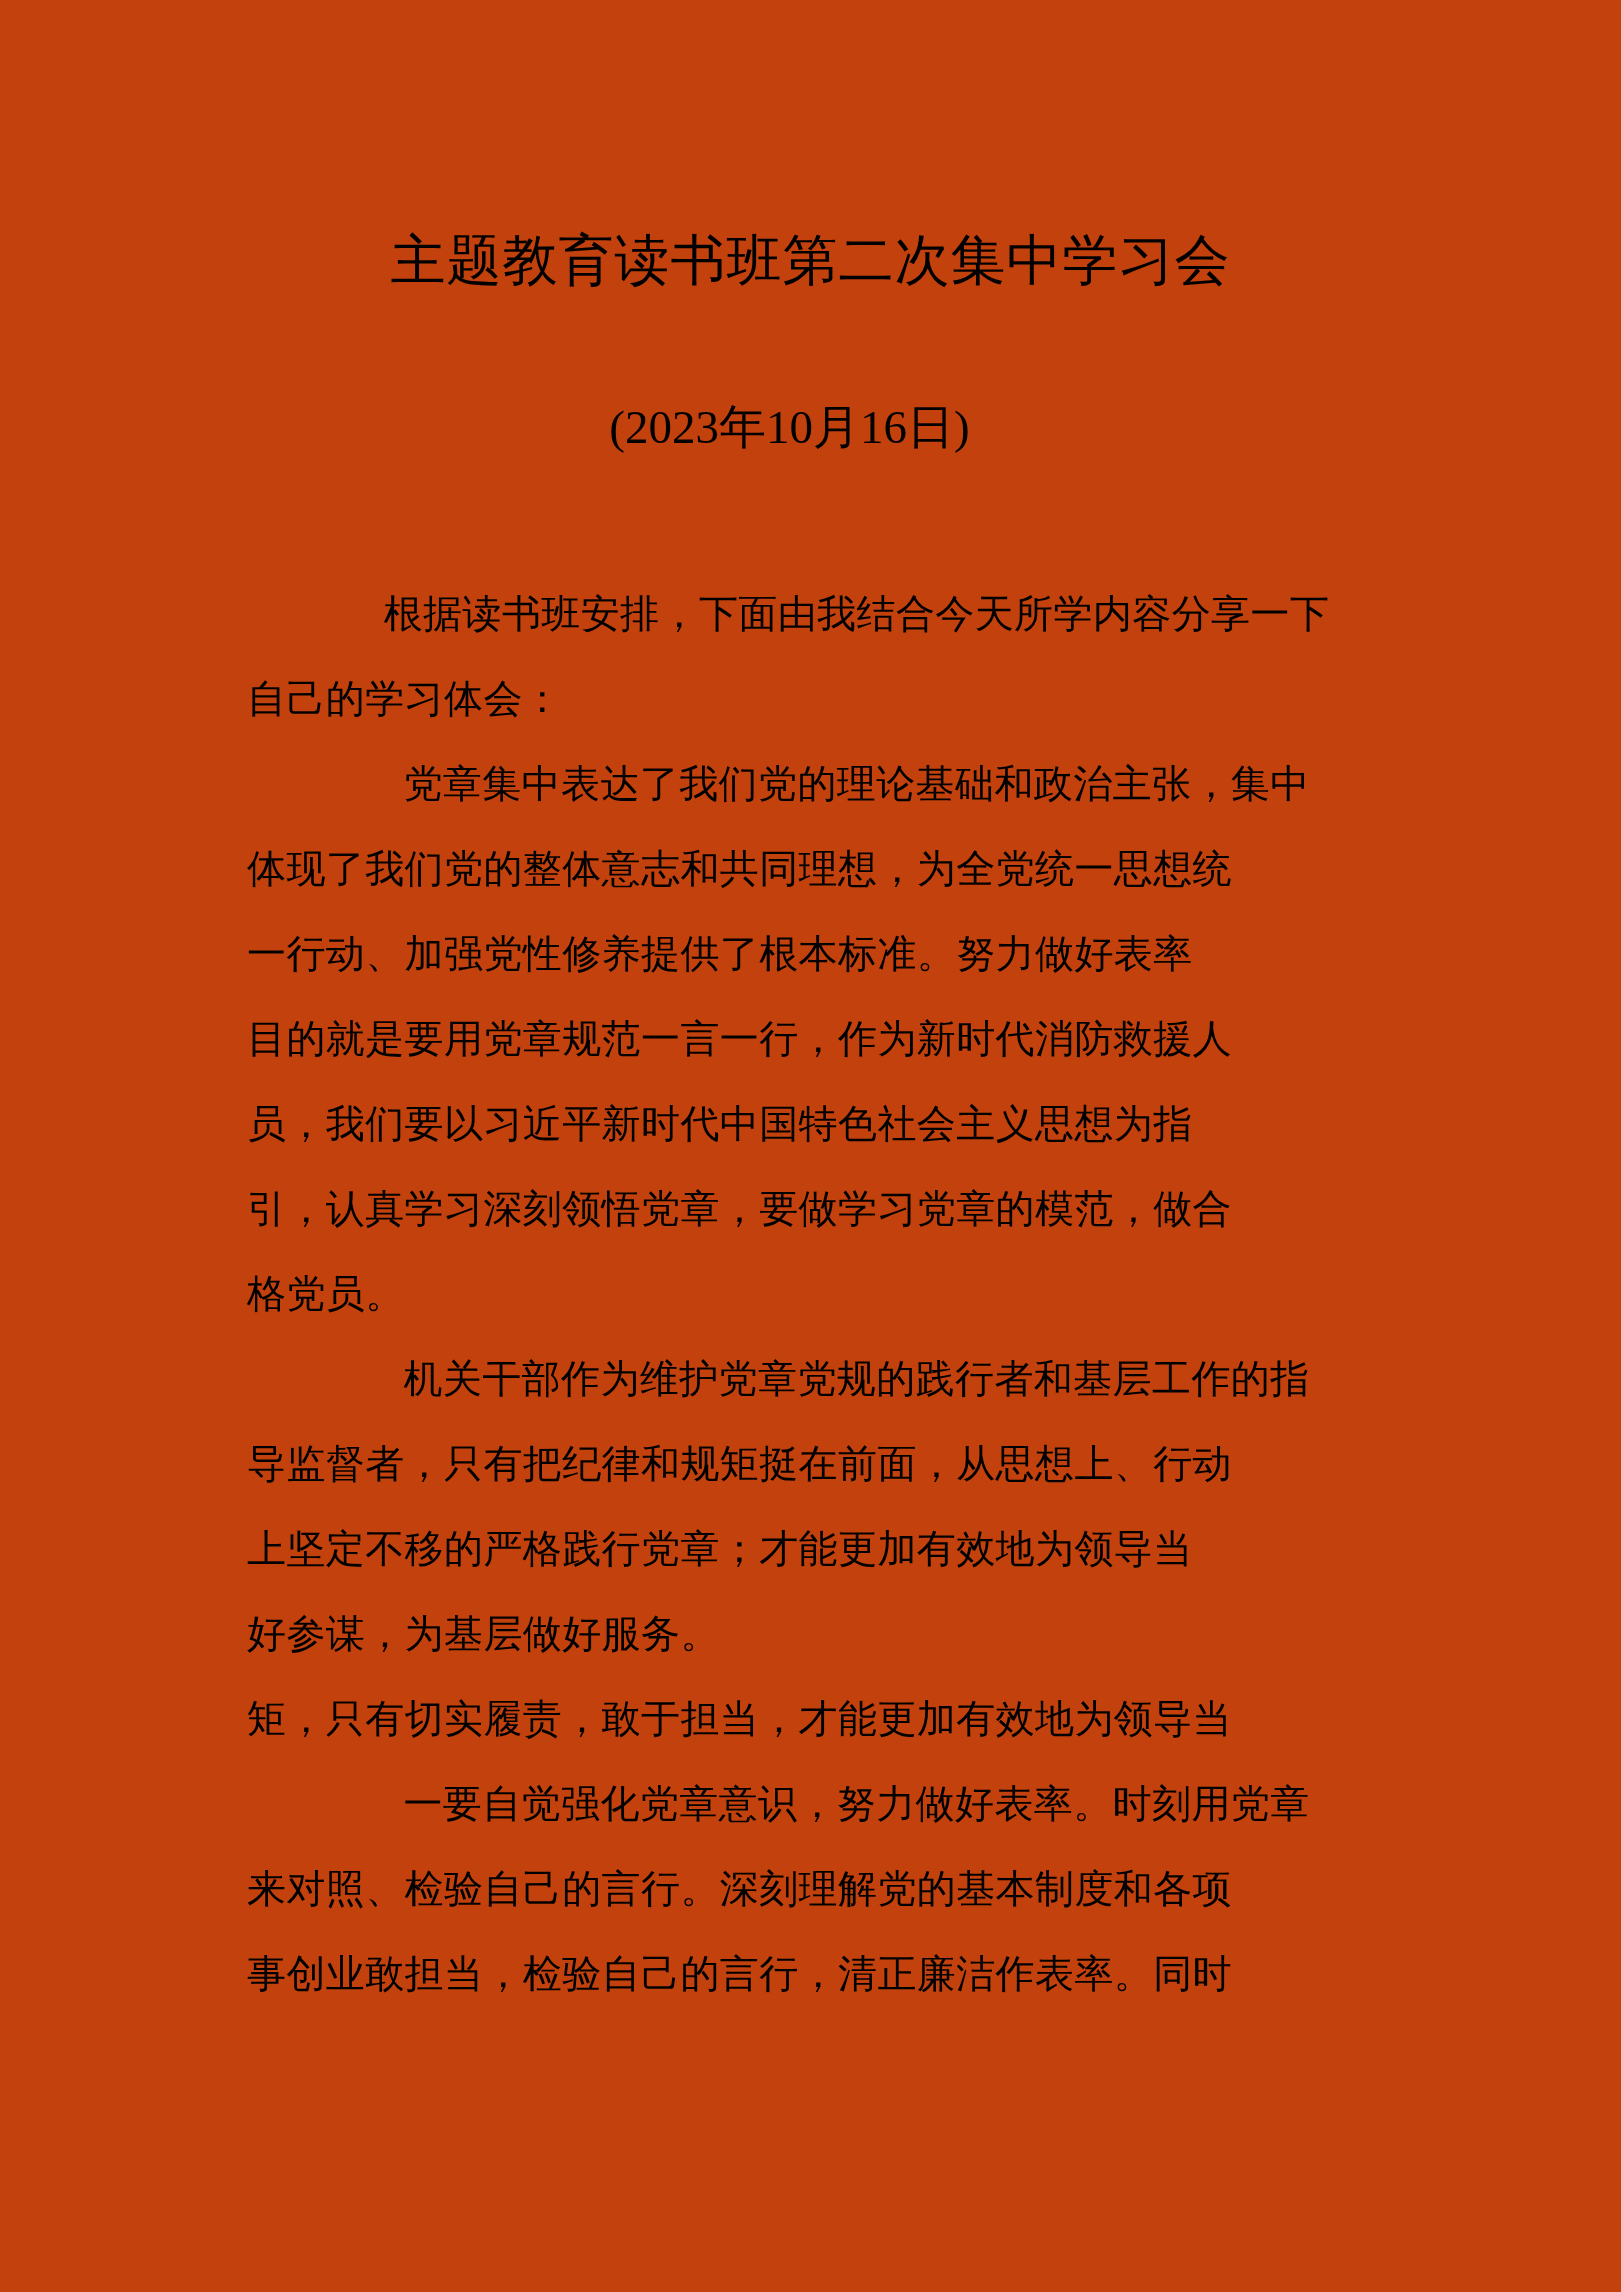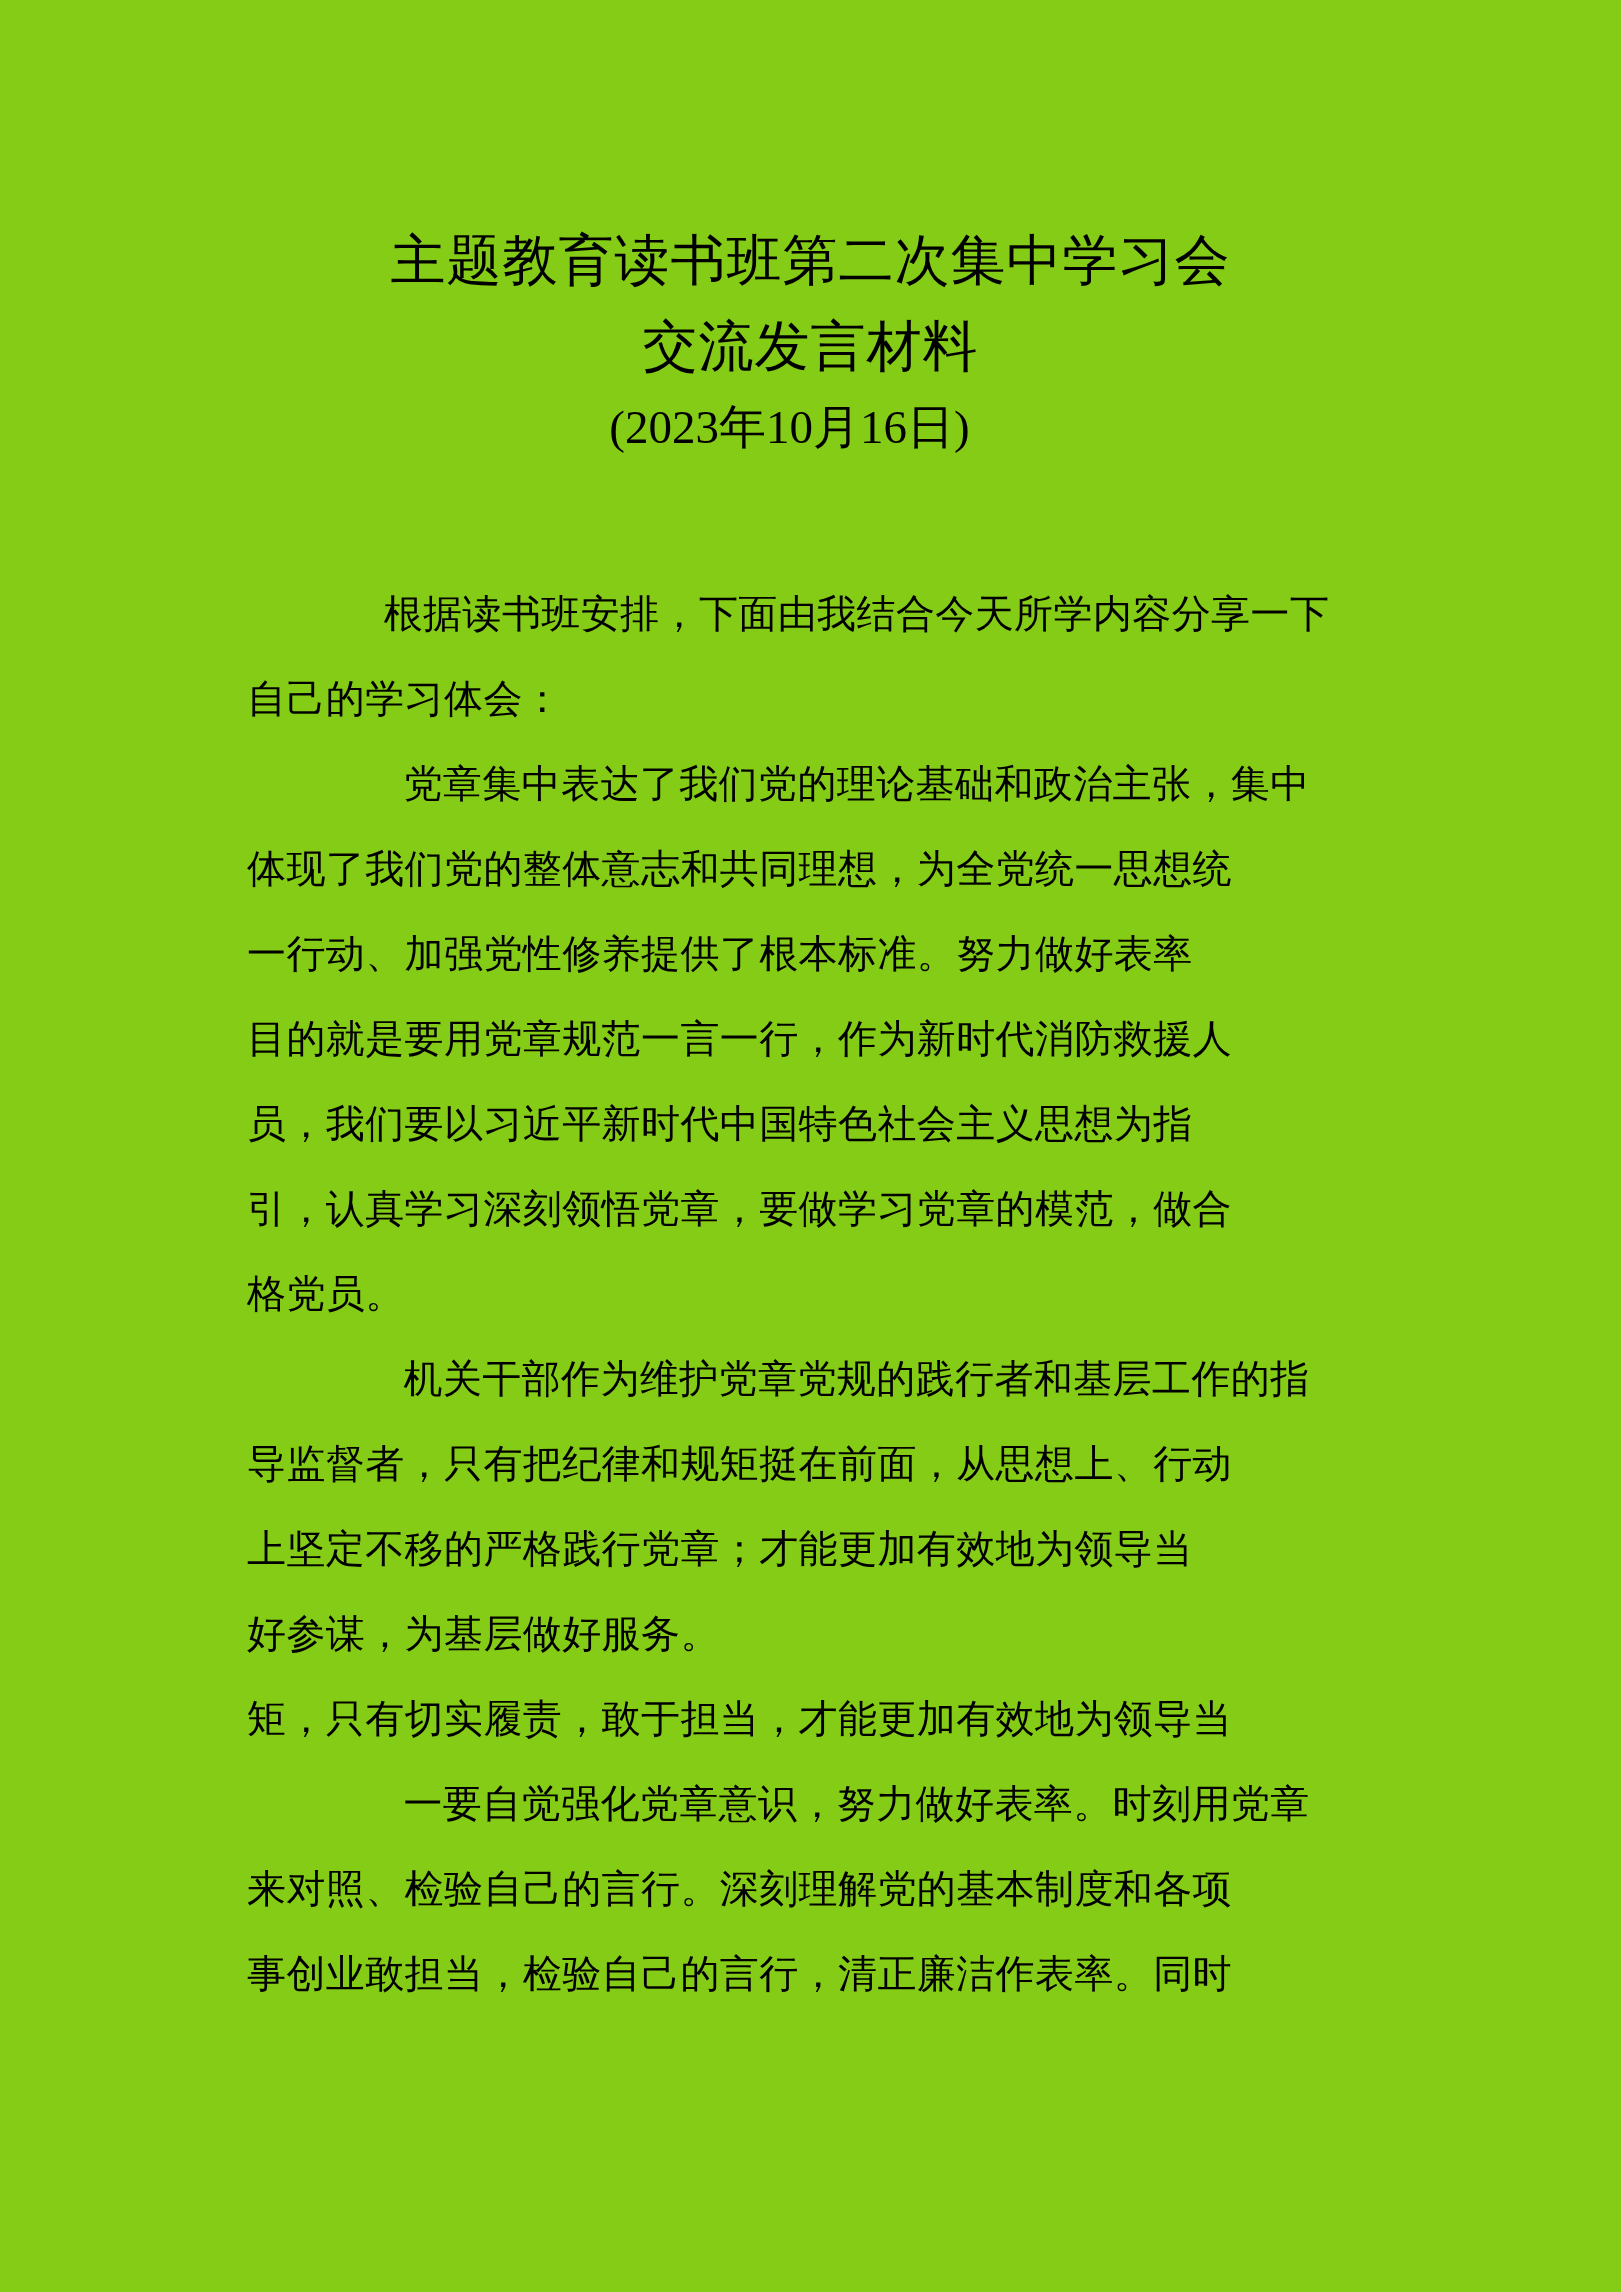--- a/index.html
+++ b/index.html
@@ -13,21 +13,21 @@
       position: relative;
       overflow: hidden;
       color: #000000;
       font-family: "DejaVu Sans", "Liberation Sans", sans-serif;
     }
     .page {
       position: absolute;
       left: 0; top: 0;
       width: 1621px;
       height: 2293px;
-      background: #84cc16;
+      background: #c2410c;
     }
     .title {
       position: absolute;
       left: 0;
       width: 1621px;
       text-align: center;
       font-size: 55px;
       line-height: 1;
       letter-spacing: 1px;
       white-space: nowrap;
@@ -59,21 +59,20 @@
       letter-spacing: 0.4px;
     }
     .line.indent { padding-left: 82px; text-align: center; }
   </style>
 </head>
 <body>
 
 <div class="page">
 
   <div class="title l1">主题教育读书班第二次集中学习会</div>
-  <div class="title l2">交流发言材料</div>
   <div class="date">(2023年10月16日)</div>
 
   <div class="body">
 
     <div>
       <div class="line indent">根据读书班安排，下面由我结合今天所学内容分享一下</div>
       <div class="line">自己的学习体会：</div>
     </div>
 
     <div>

